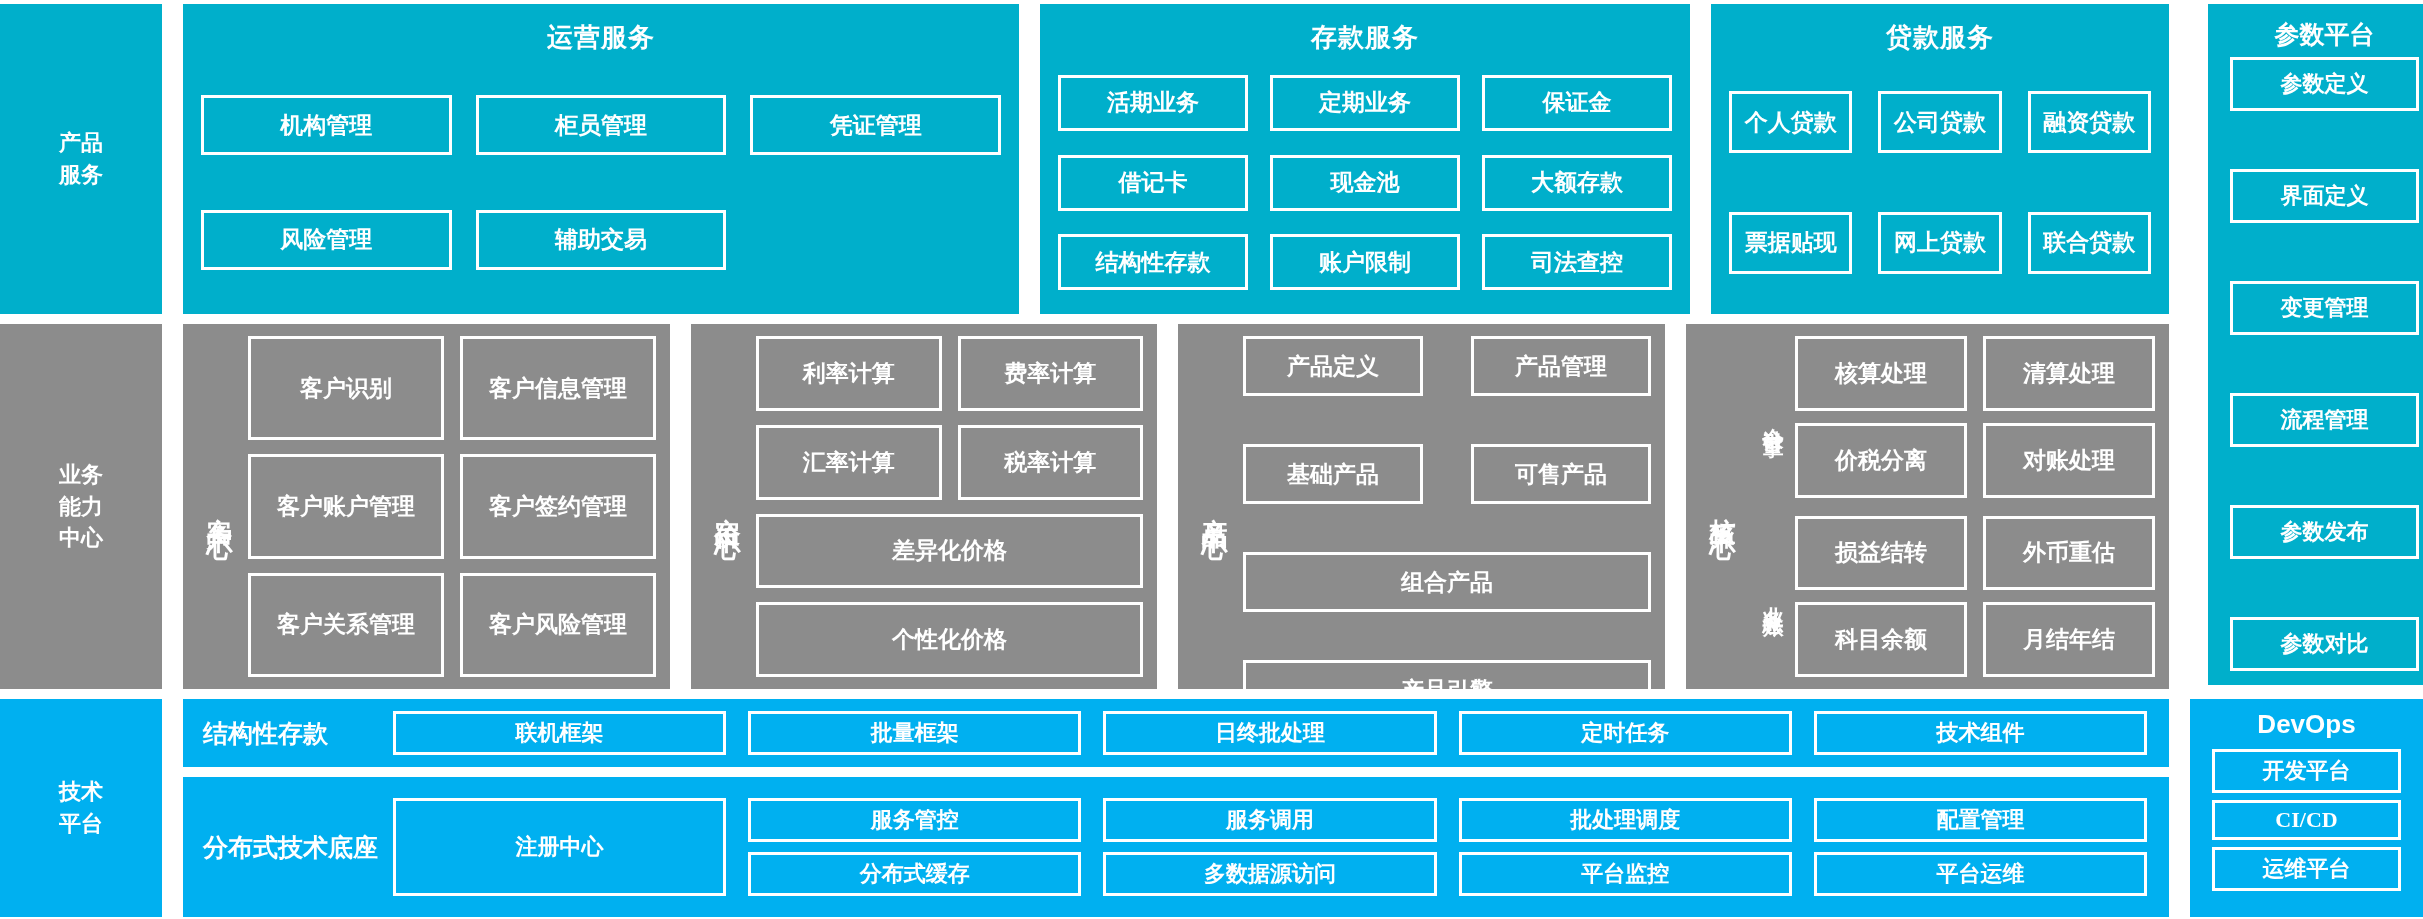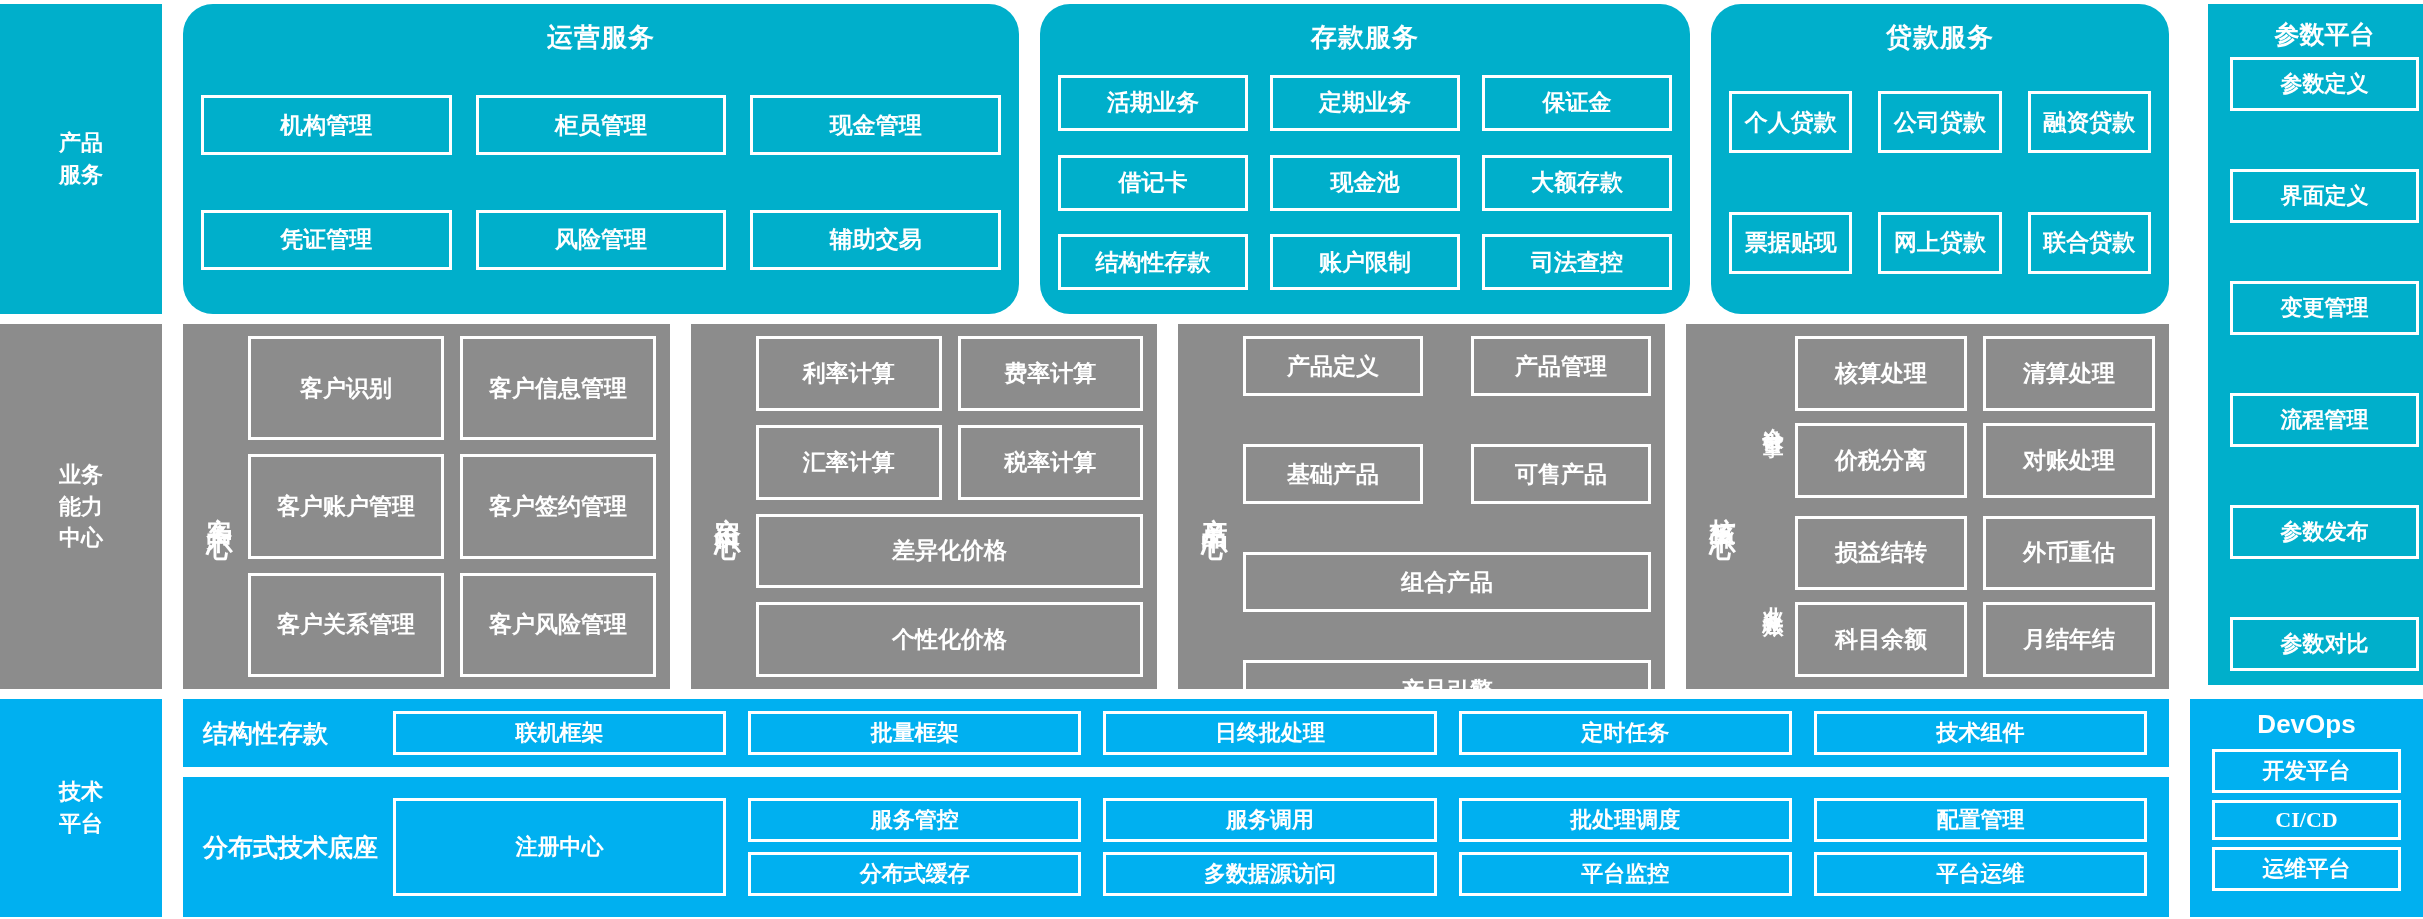--- a/index.html
+++ b/index.html
@@ -60,21 +60,20 @@
   }
 
   
   .svc-panel {
     background: #00AFCB;
     box-sizing: border-box;
     padding: 10px 18px 16px 18px;
     display: flex;
     flex-direction: column;
     min-width: 0;
-    border-radius: 30px;
   }
   .svc-title {
     color: #ffffff;
     font-weight: bold;
     font-size: 26px;
     text-align: center;
     padding: 6px 0 12px 0;
     letter-spacing: 1px;
   }
   .svc-grid {
@@ -273,21 +272,20 @@
       <span>产品<br>服务</span>
     </div>
 
     <div class="band-body">
 
       <div class="svc-panel" style="flex:0 0 836px;">
         <div class="svc-title">运营服务</div>
         <div class="svc-grid cols-3 ops-grid">
           <div class="cell">机构管理</div>
           <div class="cell">柜员管理</div>
-          <div class="cell">现金管理</div>
           <div class="cell">凭证管理</div>
           <div class="cell">风险管理</div>
           <div class="cell">辅助交易</div>
         </div>
       </div>
 
       <div class="svc-panel" style="flex:0 0 650px;">
         <div class="svc-title">存款服务</div>
         <div class="svc-grid cols-3">
           <div class="cell">活期业务</div>

